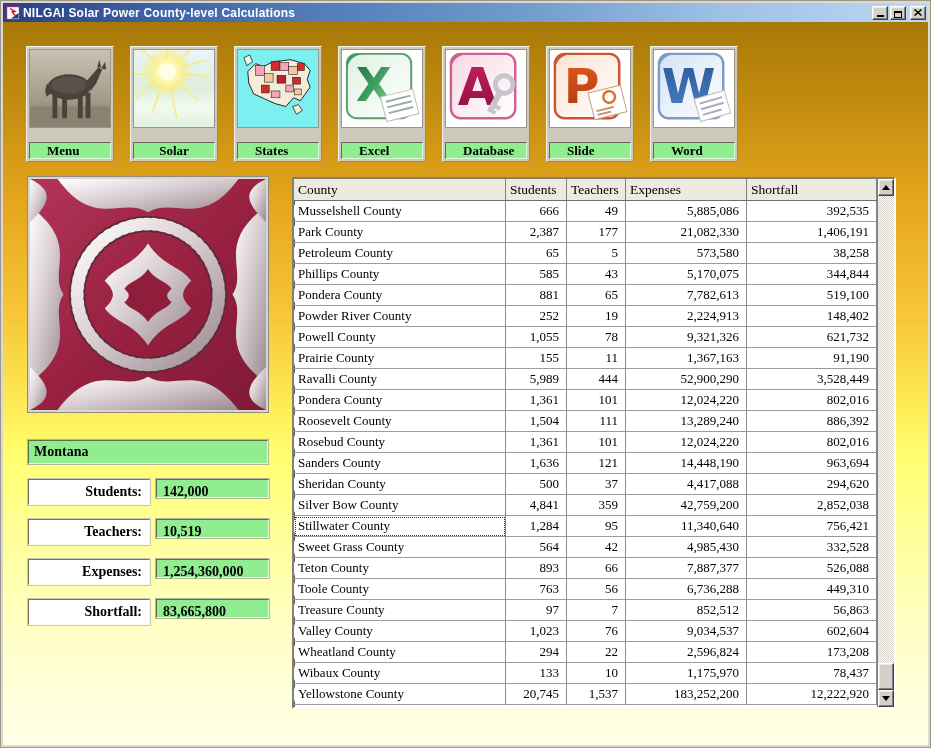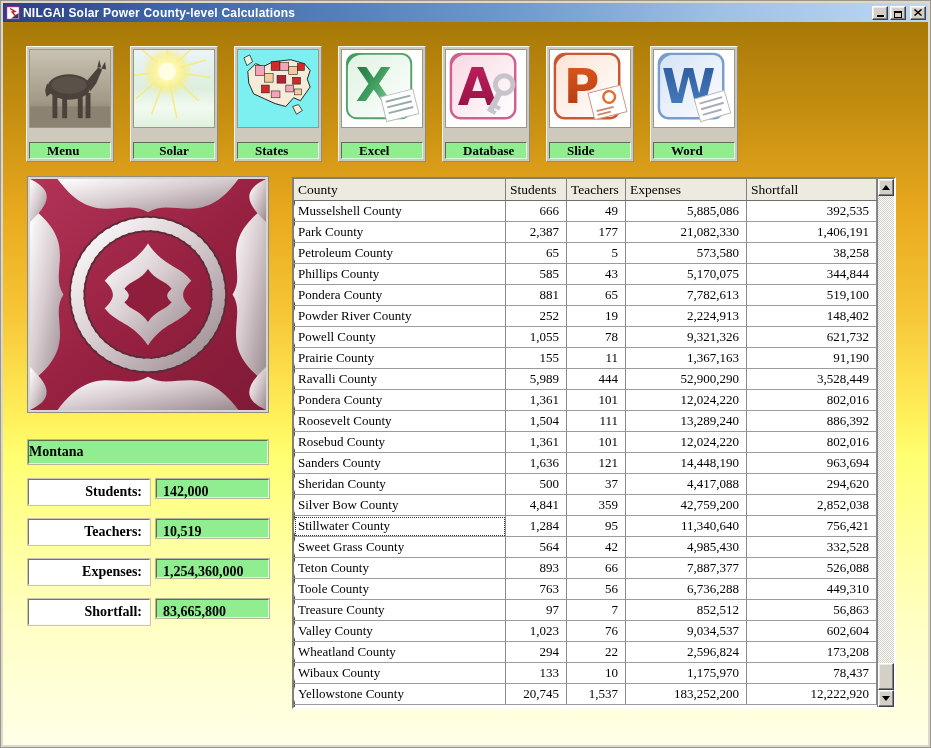--- a/index.html
+++ b/index.html
@@ -26,21 +26,21 @@
   .tool-img{width:82px;height:79px;display:block;background:#fff;border:1px solid #9a9688;box-sizing:border-box;}
   .tool-img svg{display:block;width:100%;height:100%;}
   .tool-label{margin-top:14px;height:17px;line-height:16px;background:#90EE90;border:1px solid;border-color:#5f6b52 #DFFFE0 #DFFFE0 #5f6b52;
     font:bold 13px "Liberation Serif",serif;color:#000;padding:0 17px;box-sizing:border-box;}
   .tool-label.center{text-align:center;}
   
   .fractal{position:absolute;left:25px;top:155px;width:240px;height:235px;border:2px solid #D8D6D0;box-shadow:0 0 0 1px #8f8b80;box-sizing:border-box;}
   .fractal svg{display:block;width:100%;height:100%;}
   .state-bar{position:absolute;left:25px;top:418px;width:240px;height:24px;background:#90EE90;
     border:1px solid;border-color:#5f6b52 #DFFFE0 #DFFFE0 #5f6b52;box-shadow:0 0 0 1px #b8b49f;
-    font:bold 14px "Liberation Serif",serif;line-height:22px;box-sizing:border-box;color:#000;}
+    font:bold 14px "Liberation Serif",serif;line-height:22px;padding-left:5px;box-sizing:border-box;color:#000;}
   .field-label{position:absolute;left:25px;width:122px;height:26px;background:#fff;
     border:1px solid;border-color:#77735f #FBFBF4 #FBFBF4 #77735f;box-shadow:0 0 0 1px #cac6b4;
     font:bold 14px "Liberation Serif",serif;line-height:24px;text-align:right;padding-right:7px;box-sizing:border-box;color:#000;}
   .field-value{position:absolute;left:153px;width:113px;height:19px;background:#90EE90;
     border:1px solid;border-color:#5f6b52 #DFFFE0 #DFFFE0 #5f6b52;box-shadow:0 0 0 1px #b8b49f;
     font:bold 14px "Liberation Serif",serif;line-height:24px;padding-left:6px;box-sizing:border-box;color:#000;}
   
   .table-wrap{position:absolute;left:289px;top:155px;width:604px;height:532px;background:#fff;
     border:2px solid;border-color:#828077 #FFFFFF #FFFFFF #828077;box-shadow:inset 1px 1px 0 #55534a;box-sizing:border-box;display:flex;}
   .grid{flex:1;overflow:hidden;}

